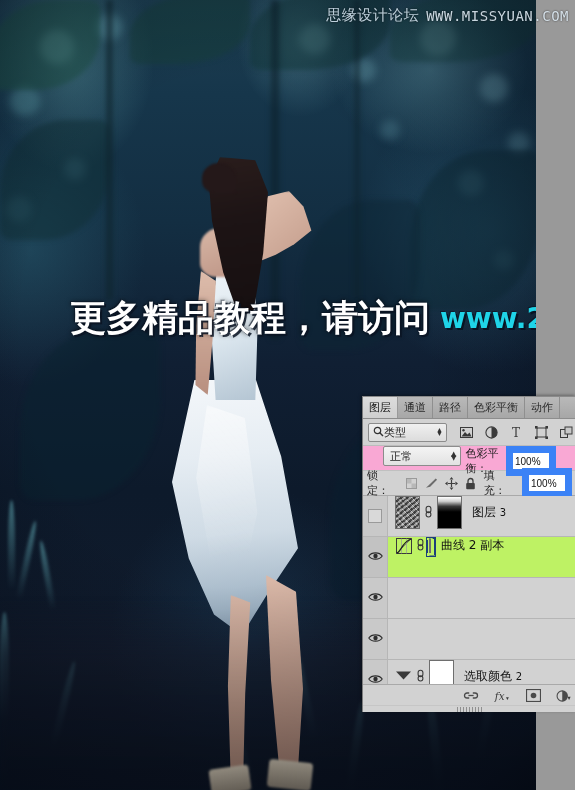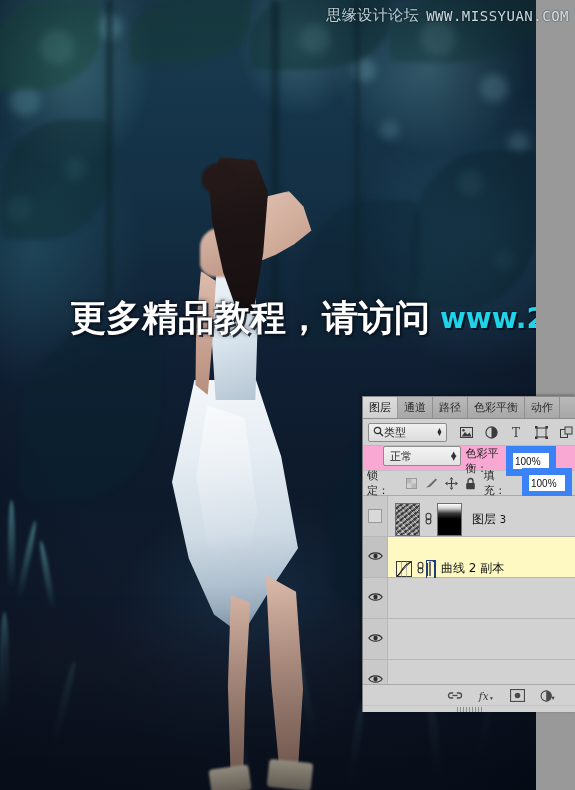--- a/index.html
+++ b/index.html
@@ -187,24 +187,24 @@
   }
   
   #lockrow{
     height:24px;display:flex;align-items:center;padding:0 4px;gap:7px;
     background:#d2d2d2;border-bottom:1px solid #a9a9a9;
   }
   .lockic{width:13px;height:13px;display:flex;align-items:center;justify-content:center;color:#4a4a4a;}
   
   #layerlist{background:#d2d2d2;}
   .lrow{
-    position:relative;display:flex;align-items:flex-end;height:40px;
+    position:relative;display:flex;align-items:flex-start;height:40px;
     border-bottom:1px solid #b6b6b6;background:#d2d2d2;
   }
-  .lrow.sel{background:#fef9c3;}
+  .lrow.sel{background:#bef264;}
   .eyecell{
     width:24px;height:100%;display:flex;align-items:center;justify-content:center;
     border-right:1px solid #b6b6b6;background:#c9c9c9;
   }
   .lrow.sel .eyecell{background:#c2c2c2;}
   .eyebox{width:12px;height:12px;border:1px solid #9a9a9a;background:#d9d9d9;}
   .lrow .content{display:flex;align-items:center;gap:4px;padding-left:7px;flex:1;min-width:0;}
   .adjic{width:17px;height:17px;display:flex;align-items:center;justify-content:center;}
   .linkic{width:9px;font-size:10px;color:#3a3a3a;text-align:center;}
   .thumb{width:23px;height:31px;border:1px solid #6e6e6e;background:#888;}
@@ -241,21 +241,21 @@
   }
   .lname{
     font-family:"DejaVu Sans",sans-serif;font-size:12px;color:#111;
     margin-left:6px;white-space:nowrap;
   }
   .lname .num{font-size:10px;}
   
   #panelfooter{
     position:absolute;left:0;bottom:6px;width:100%;height:22px;
     display:flex;align-items:center;justify-content:flex-end;gap:15px;
-    padding-right:20px;background:#d2d2d2;border-top:1px solid #a9a9a9;
+    padding-right:4px;background:#d2d2d2;border-top:1px solid #a9a9a9;
     box-sizing:border-box;
   }
   .ftic{width:16px;height:16px;display:flex;align-items:center;justify-content:center;color:#3f3f3f;}
   #gripper{
     position:absolute;left:50%;bottom:0px;transform:translateX(-50%);
     width:26px;height:5px;
     background:repeating-linear-gradient(90deg,#8f8f8f 0 1px,#d2d2d2 1px 3px);
   }
   #panelbottomedge{
     position:absolute;left:0;bottom:0;width:100%;height:6px;background:#d2d2d2;
@@ -515,20 +515,35 @@
 
     <div class="lrow">
       <div class="eyecell">
         <span>
           <svg width="15" height="10" viewBox="0 0 15 10">
               <path d="M0.8 5 C3.5 0.8 11.5 0.8 14.2 5 C11.5 9.2 3.5 9.2 0.8 5 Z" fill="none" stroke="#2d2d2d" stroke-width="1.1"></path>
               <circle cx="7.5" cy="5" r="2.2" fill="#2d2d2d"></circle>
             </svg>
         </span>
       </div>
+      <div class="content">
+        <span class="adjic">
+          <svg width="17" height="13" viewBox="0 0 17 13">
+              <path d="M1 1.5 H16 L8.5 9.5 Z" fill="#3a3a3a"></path>
+            </svg>
+        </span>
+        <span class="linkic">
+          <svg width="9" height="13" viewBox="0 0 9 13">
+              <path d="M4.5 1.2 a2.4 2.4 0 0 1 2.4 2.4 v1.6 a2.4 2.4 0 0 1 -4.8 0 V3.6 a2.4 2.4 0 0 1 2.4 -2.4 Z" fill="none" stroke="#3a3a3a" stroke-width="1.1"></path>
+              <path d="M4.5 6.8 a2.4 2.4 0 0 1 2.4 2.4 v0.4 a2.4 2.4 0 0 1 -4.8 0 v-0.4 a2.4 2.4 0 0 1 2.4 -2.4 Z" fill="none" stroke="#3a3a3a" stroke-width="1.1"></path>
+            </svg>
+        </span>
+        <span class="thumb white"></span>
+        <span class="lname"><span>选取颜色</span> <span class="num">2</span></span>
+      </div>
     </div>
   </div>
 
   <div id="panelfooter">
     <span class="ftic">
       <svg width="16" height="11" viewBox="0 0 16 11">
           <path d="M6.2 3 H4 a2.5 2.5 0 0 0 0 5 H6.2" fill="none" stroke="#4a4a4a" stroke-width="1.3"></path>
           <path d="M9.8 3 H12 a2.5 2.5 0 0 1 0 5 H9.8" fill="none" stroke="#4a4a4a" stroke-width="1.3"></path>
           <line x1="5.4" y1="5.5" x2="10.6" y2="5.5" stroke="#4a4a4a" stroke-width="1.3"></line>
         </svg>

